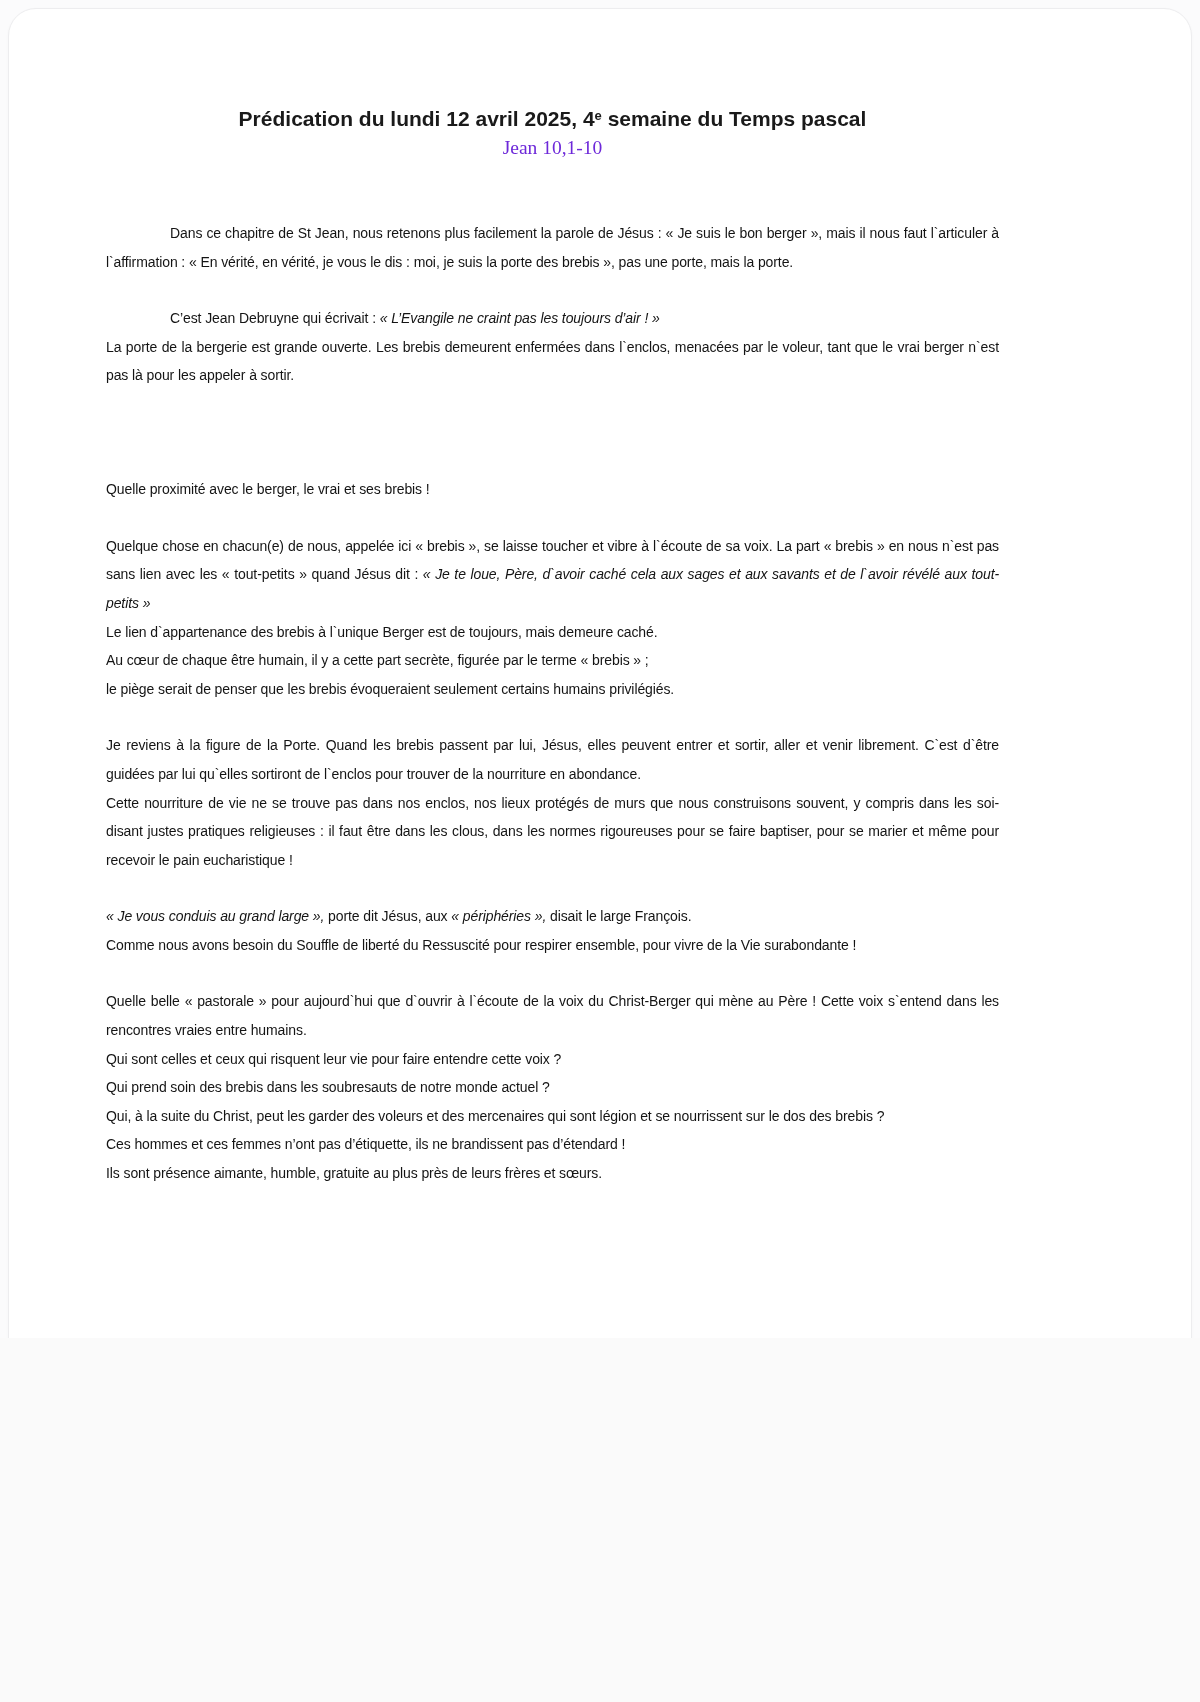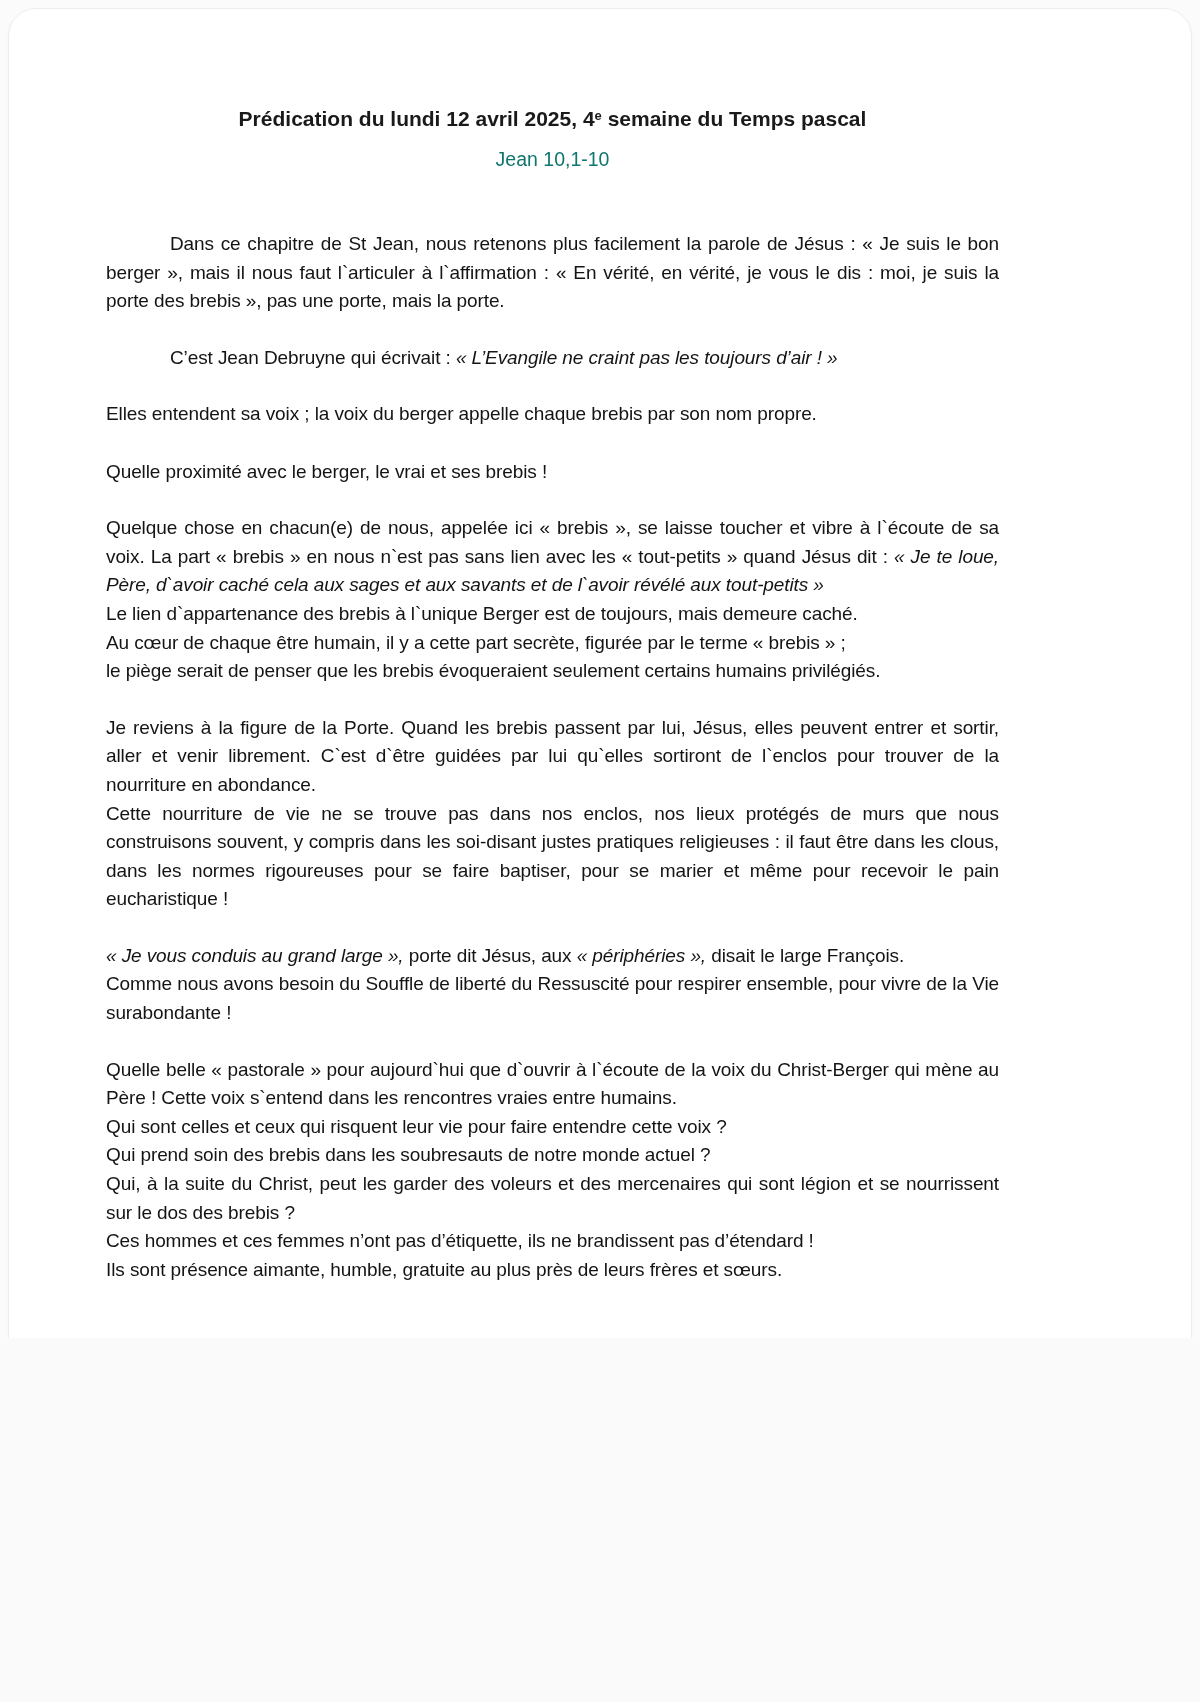--- a/index.html
+++ b/index.html
@@ -30,30 +30,31 @@
   }
   .doc-title {
     margin: 0;
     font-size: 21px;
     line-height: 29px;
     font-weight: bold;
     color: #1a1a1a;
     text-align: center;
   }
   .doc-subtitle {
-    margin: 11px;
+    margin: 0;
     font-size: 19.5px;
     line-height: 30px;
-    color: #0f766e;
+    color: #6d28d9;
     text-align: center;
+    font-family: Liberation Serif, serif;
   }
   .doc-body {
     margin-top: 56px;
     color: #141414;
-    font-size: 19px;
+    font-size: 14px;
     line-height: 28.6px;
     letter-spacing: -0.1px;
   }
   .doc-body p {
     margin: 0 0 28px 0;
     text-align: justify;
   }
   .doc-body p.indent {
     text-indent: 64px;
   }
@@ -93,22 +94,22 @@
 </style>
 </head>
 <body>
 
 <div class="viewport">
   <div class="sheet">
     <h1 class="doc-title" id="doc-title"><span>Prédication du lundi 12 avril 2025, 4</span><sup class="sp">e</sup><span> semaine du Temps pascal</span></h1>
     <div class="doc-subtitle">Jean 10,1-10</div>
     <div class="doc-body" id="doc-body">
         <p class="indent"><span>Dans ce chapitre de St Jean, nous retenons plus facilement la parole de Jésus : « Je suis le bon berger », mais il nous faut l`articuler à l`affirmation : « En vérité, en vérité, je vous le dis : moi, je suis la porte des brebis », pas une porte, mais la porte.</span></p>
-        <p class="indent"><span>C’est Jean Debruyne qui écrivait : </span><em>« L’Evangile ne craint pas les toujours d’air ! »</em><br></p>
-        <p><span>Elles entendent sa voix ; la voix du berger appelle chaque brebis par son nom propre.</span><br><br><span>Quelle proximité avec le berger, le vrai et ses brebis !</span></p>
+        <p class="indent"><span>C’est Jean Debruyne qui écrivait : </span><em>« L’Evangile ne craint pas les toujours d’air ! »</em><br><span>La porte de la bergerie est grande ouverte. Les brebis demeurent enfermées dans l`enclos, menacées par le voleur, tant que le vrai berger n`est pas là pour les appeler à sortir.</span></p>
+        <p><br><br><span>Quelle proximité avec le berger, le vrai et ses brebis !</span></p>
         <p><span>Quelque chose en chacun(e) de nous, appelée ici « brebis », se laisse toucher et vibre à l`écoute de sa voix. La part « brebis » en nous n`est pas sans lien avec les « tout-petits » quand Jésus dit : </span><em>« Je te loue, Père, d`avoir caché cela aux sages et aux savants et de l`avoir révélé aux tout-petits »</em><br><span>Le lien d`appartenance des brebis à l`unique Berger est de toujours, mais demeure caché.</span><br><span>Au cœur de chaque être humain, il y a cette part secrète, figurée par le terme « brebis » ;</span><br><span>le piège serait de penser que les brebis évoqueraient seulement certains humains privilégiés.</span></p>
         <p><span>Je reviens à la figure de la Porte. Quand les brebis passent par lui, Jésus, elles peuvent entrer et sortir, aller et venir librement. C`est d`être guidées par lui qu`elles sortiront de l`enclos pour trouver de la nourriture en abondance.</span><br><span>Cette nourriture de vie ne se trouve pas dans nos enclos, nos lieux protégés de murs que nous construisons souvent, y compris dans les soi-disant justes pratiques religieuses : il faut être dans les clous, dans les normes rigoureuses pour se faire baptiser, pour se marier et même pour recevoir le pain eucharistique !</span></p>
         <p><em>« Je vous conduis au grand large »,</em><span> porte dit Jésus, aux </span><em>« périphéries »,</em><span> disait le large François.</span><br><span>Comme nous avons besoin du Souffle de liberté du Ressuscité pour respirer ensemble, pour vivre de la Vie surabondante !</span></p>
         <p><span>Quelle belle « pastorale » pour aujourd`hui que d`ouvrir à l`écoute de la voix du Christ-Berger qui mène au Père ! Cette voix s`entend dans les rencontres vraies entre humains.</span><br><span>Qui sont celles et ceux qui risquent leur vie pour faire entendre cette voix ?</span><br><span>Qui prend soin des brebis dans les soubresauts de notre monde actuel ?</span><br><span>Qui, à la suite du Christ, peut les garder des voleurs et des mercenaires qui sont légion et se nourrissent sur le dos des brebis ?</span><br><span>Ces hommes et ces femmes n’ont pas d’étiquette, ils ne brandissent pas d’étendard !</span><br><span>Ils sont présence aimante, humble, gratuite au plus près de leurs frères et sœurs.</span></p>
       </div>
     <div class="ghost-row-1"></div>
     <div class="ghost-row-2"></div>
   </div>
 </div>
 

